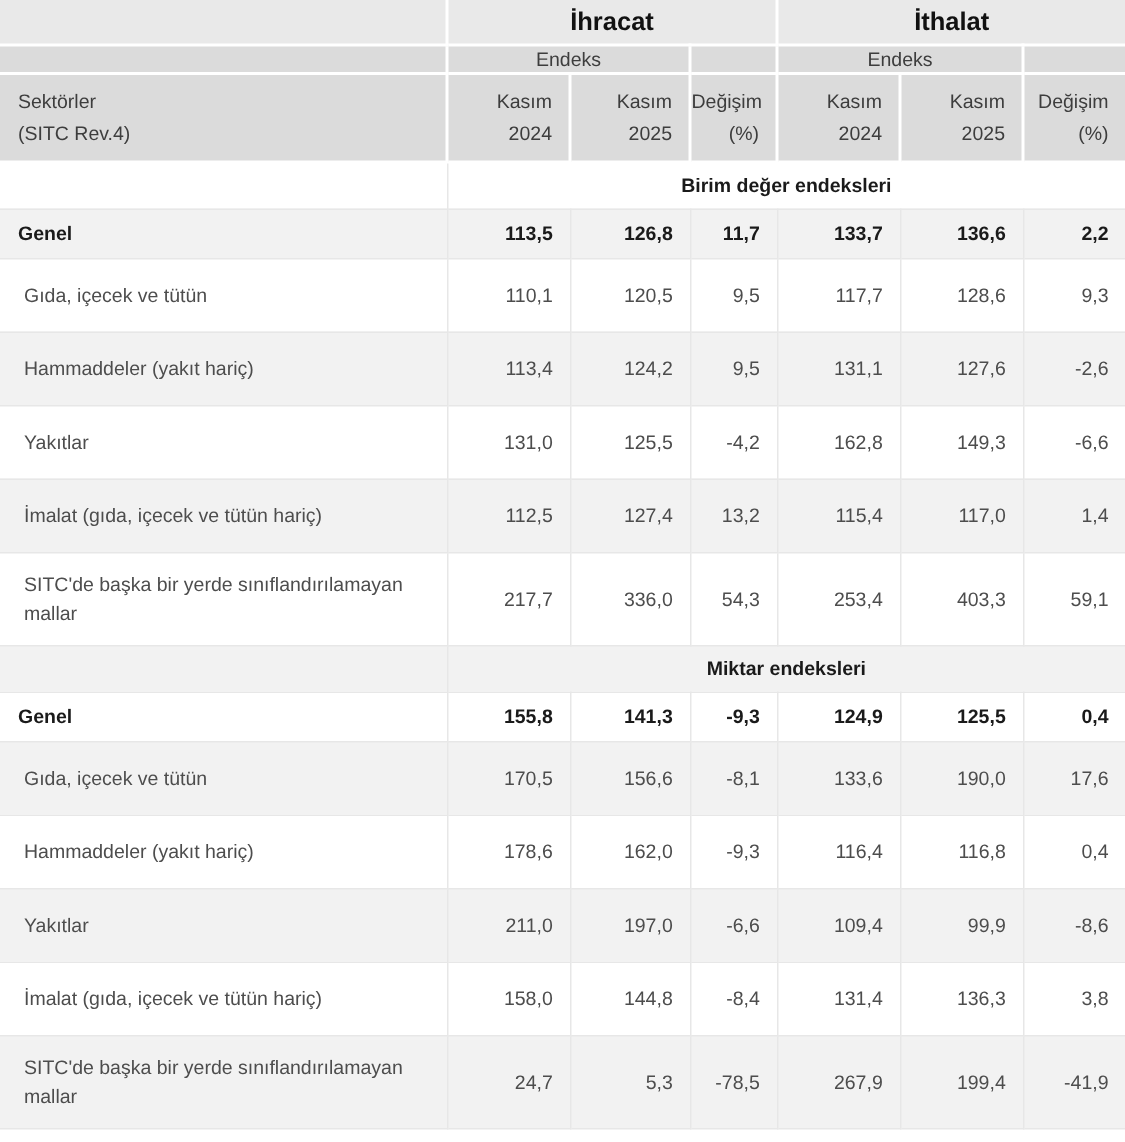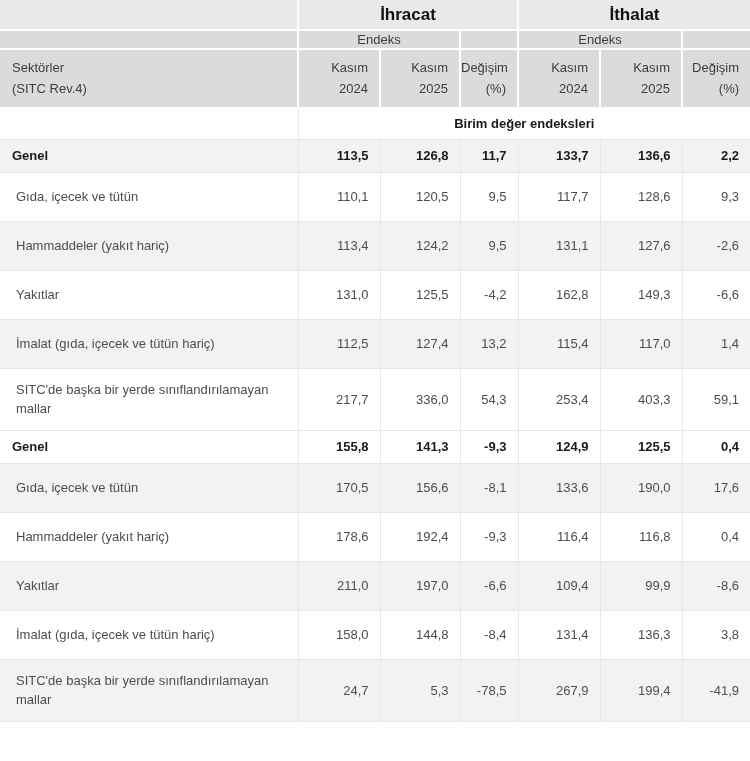--- a/index.html
+++ b/index.html
@@ -182,20 +182,24 @@
         </tr>
         <tr class="tall data">
           <td class="label">SITC'de başka bir yerde sınıflandırılamayan mallar</td>
           <td class="num">217,7</td>
           <td class="num">336,0</td>
           <td class="num">54,3</td>
           <td class="num">253,4</td>
           <td class="num">403,3</td>
           <td class="num">59,1</td>
         </tr>
+        <tr class="section alt">
+          <td class="label spacer"></td>
+          <td class="title" colspan="6">Miktar endeksleri</td>
+        </tr>
         <tr class="total bold">
           <td class="label">Genel</td>
           <td class="num">155,8</td>
           <td class="num">141,3</td>
           <td class="num">-9,3</td>
           <td class="num">124,9</td>
           <td class="num">125,5</td>
           <td class="num">0,4</td>
         </tr>
         <tr class="data alt">
@@ -203,21 +207,21 @@
           <td class="num">170,5</td>
           <td class="num">156,6</td>
           <td class="num">-8,1</td>
           <td class="num">133,6</td>
           <td class="num">190,0</td>
           <td class="num">17,6</td>
         </tr>
         <tr class="data">
           <td class="label">Hammaddeler (yakıt hariç)</td>
           <td class="num">178,6</td>
-          <td class="num">192,4</td>
+          <td class="num">162,0</td>
           <td class="num">-9,3</td>
           <td class="num">116,4</td>
           <td class="num">116,8</td>
           <td class="num">0,4</td>
         </tr>
         <tr class="data alt">
           <td class="label">Yakıtlar</td>
           <td class="num">211,0</td>
           <td class="num">197,0</td>
           <td class="num">-6,6</td>

